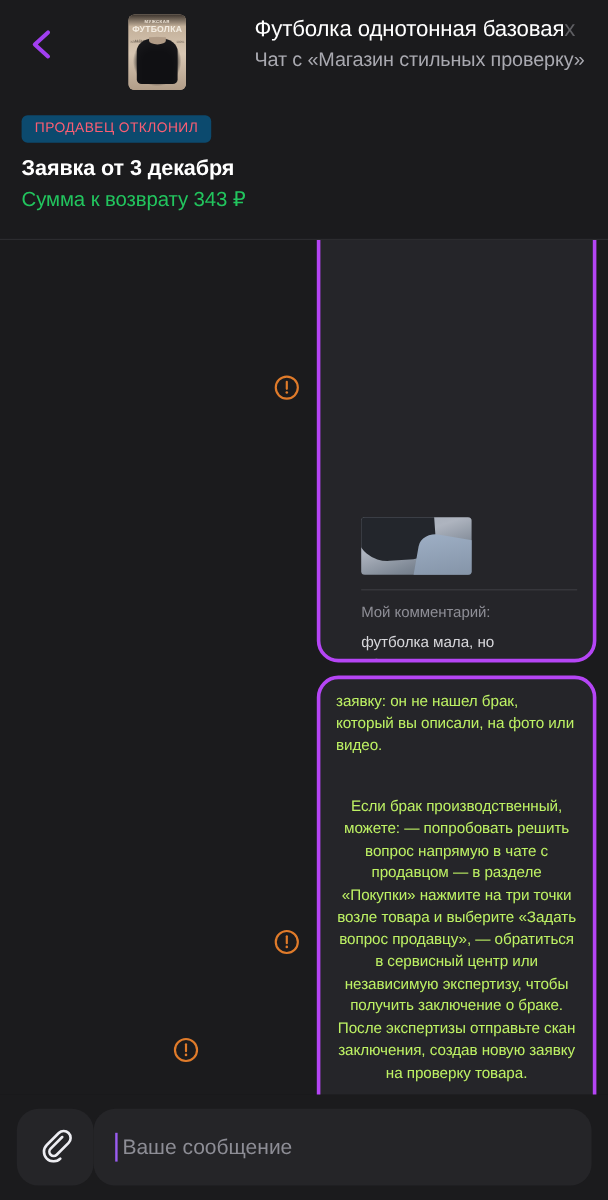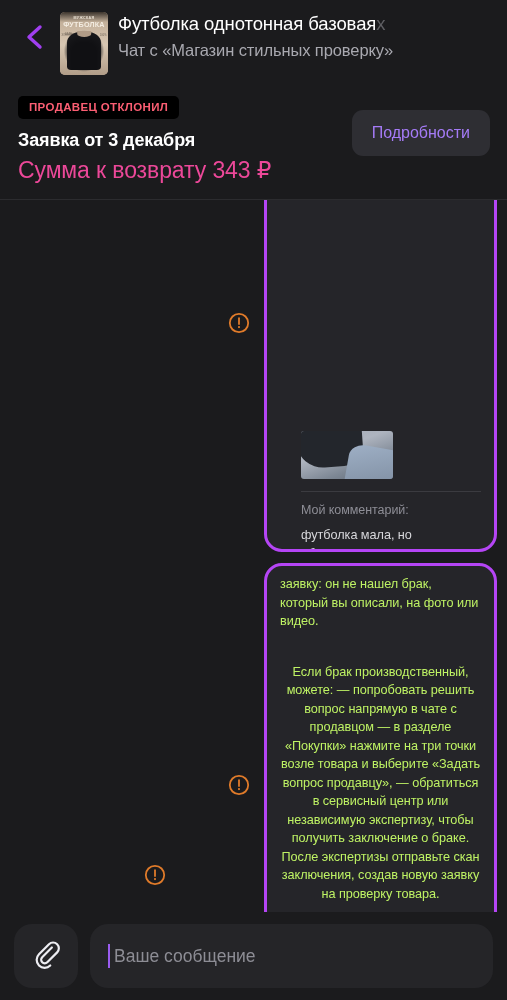--- a/index.html
+++ b/index.html
@@ -24,20 +24,21 @@
     background: #1b1b1d;
     padding: 0;
     border-bottom: 1px solid #2c2c2f;
     height: 200px;
   }
   .header-top {
     display: flex;
     align-items: flex-start;
     padding: 8px 10px 0 10px;
     height: 82px;
+    gap: 47px;
   }
   .back-btn {
     width: 50px; height: 58px;
     display: flex; align-items: center; justify-content: center;
     flex: 0 0 auto;
     cursor: pointer;
   }
   .back-btn svg { display: block; }
   .thumb {
     width: 48px; height: 63px;
@@ -113,38 +114,38 @@
     margin-top: 3px;
     letter-spacing: -0.1px;
   }
 
   .status-block {
     padding: 14px 18px 0 18px;
     position: relative;
   }
   .badge {
     display: inline-block;
-    background: #000000;
+    background: #0c4a6e;
     color: #fb5e73;
     font-size: 11.5px;
-    font-weight: bold;
+    font-weight: normal;
     letter-spacing: .35px;
     padding: 5px 11px 6px 11px;
     border-radius: 5px;
   }
   .claim-title {
     color: #ffffff;
     font-size: 18px;
     font-weight: bold;
     margin-top: 11px;
     letter-spacing: -0.1px;
   }
   .claim-sum {
-    color: #ec4899;
-    font-size: 23px;
+    color: #22c55e;
+    font-size: 17px;
     margin-top: 6px;
     letter-spacing: -0.1px;
   }
   .details-btn {
     position: absolute;
     right: 17px;
     top: 28px;
     background: #2e2e33;
     color: #a57bf7;
     border: none;
@@ -255,21 +256,20 @@
   .body-text + .body-text { margin-top: 32px; text-align: center; }
 
   
   .composer {
     flex: 0 0 auto;
     height: 88px;
     background: #1b1b1d;
     display: flex;
     align-items: center;
     padding: 0 14px;
-    gap: 12px;
   }
   .attach-btn {
     width: 64px; height: 64px;
     border-radius: 18px;
     background: #252528;
     display: flex; align-items: center; justify-content: center;
     flex: 0 0 auto;
     cursor: pointer;
   }
   .input-wrap {
@@ -331,21 +331,20 @@
       <div class="head-texts">
         <div class="head-title"><span>Футболка однотонная базовая</span><span class="fade">х</span></div>
         <div class="head-sub">Чат с «Магазин стильных проверку»</div>
       </div>
     </div>
 
     <div class="status-block">
       <div class="badge">ПРОДАВЕЦ ОТКЛОНИЛ</div>
       <div class="claim-title">Заявка от 3 декабря</div>
       <div class="claim-sum">Сумма к возврату 343 ₽</div>
-      <button class="details-btn">Подробности</button>
     </div>
   </div>
 
   <div class="chat">
 
     <div class="warn-icon" style="left:228px; top:112px;">
       <svg width="22" height="22" viewBox="0 0 22 22" fill="none">
         <circle cx="11" cy="11" r="9.2" stroke="#e07b2a" stroke-width="1.8"></circle>
         <path d="M11 6.2 V12" stroke="#e07b2a" stroke-width="1.8" stroke-linecap="round"></path>
         <circle cx="11" cy="15.1" r="1.08" fill="#e07b2a"></circle>

